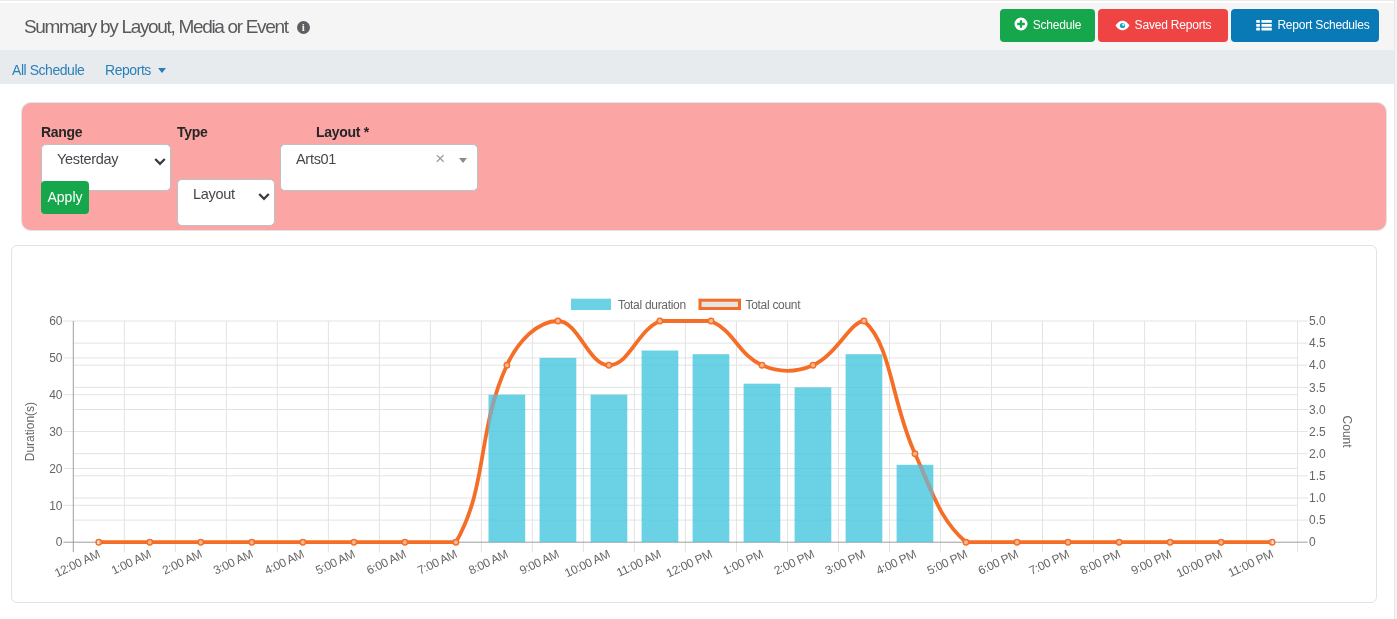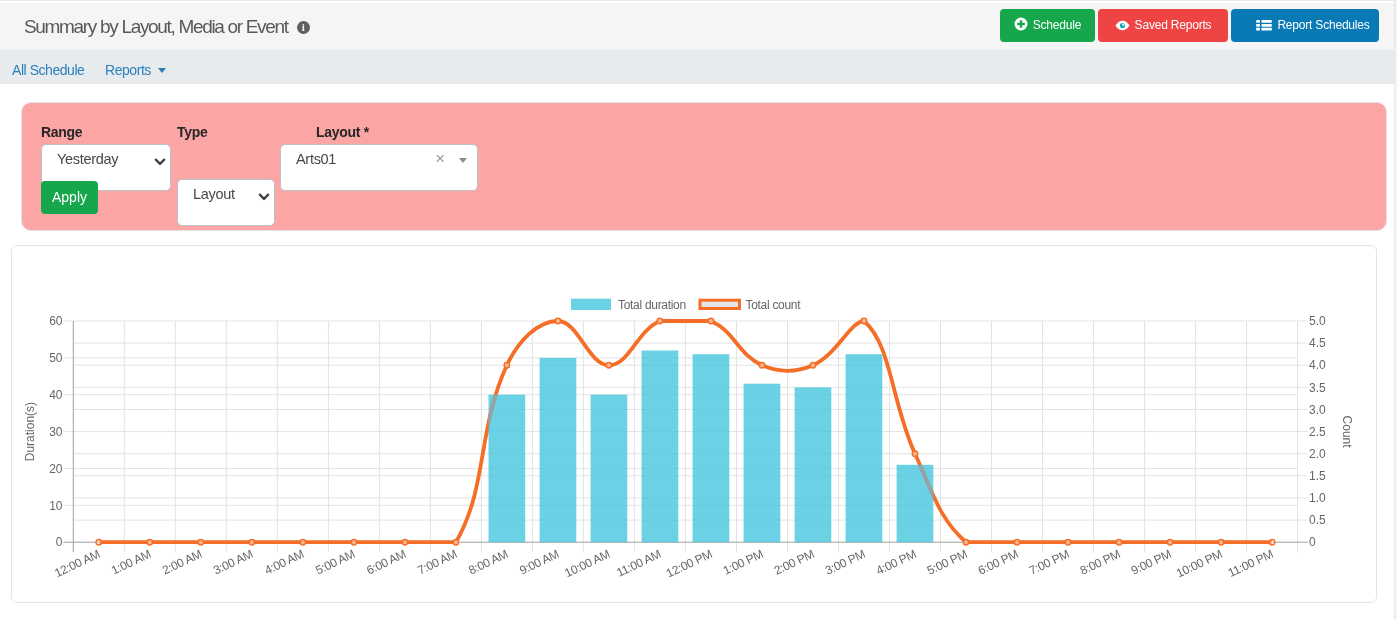--- a/index.html
+++ b/index.html
@@ -13,21 +13,21 @@
 .btn-g { background:#16a64b; }
 .btn-t { background:#ef4444; }
 .btn-b { background:#0a7ab6;padding-left:16px; }
 .nav a { position:absolute; top:62px; color:#2b80ba; font-size:14px; letter-spacing:-0.45px; text-decoration:none; }
 .card { position:absolute; background:#fff; border:1px solid #e2e3e5; }
 .filter { left:21px; top:102px; width:1366px; height:129px; border-radius:10px; background:#fca5a5; }
 .chart { left:11px; top:245px; width:1366px; height:358px; border-radius:6px; }
 .lbl { position:absolute; font-size:14px; font-weight:bold; color:#262626; letter-spacing:-0.3px; }
 .sel { position:absolute; height:47px; border:1px solid #bcc1c5; border-radius:5px; background:#fff; font-size:14.5px; color:#43474b; letter-spacing:-0.3px; line-height:29px; padding-left:15px; }
 .chev { position:absolute; right:3px; top:10px; }
-.apply2 { position:absolute; left:19px; top:78px; width:57px; height:33px; background:#16a64b; border-radius:4px; color:#fff; font-size:14px; text-align:center; line-height:33px; }
+.apply2 { position:absolute; left:19px; top:78px; width:48px; height:33px; background:#16a64b; border-radius:4px; color:#fff; font-size:14px; text-align:center; line-height:33px; }
 </style></head>
 <body>
 <div class="topline"></div>
 <div class="band1"></div>
 <div class="band2"></div>
 <div class="sbar"></div>
 <h1 class="title">Summary by Layout, Media or Event <span class="info">i</span></h1>
 <div class="btn btn-g" style="left:1000px;width:95px;"><svg width="14" height="14" viewBox="0 0 14 14">
       <circle cx="7" cy="7" r="6.5" fill="#fff"></circle>
       <rect x="3.2" y="5.85" width="7.6" height="2.3" rx="0.4" fill="#16a64b"></rect>

